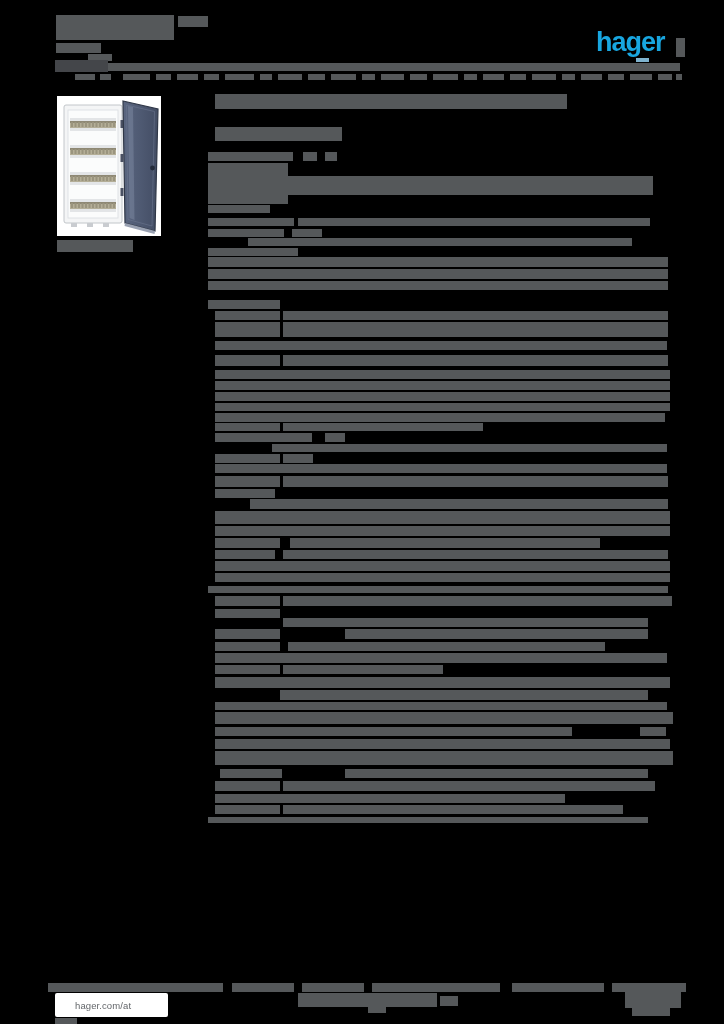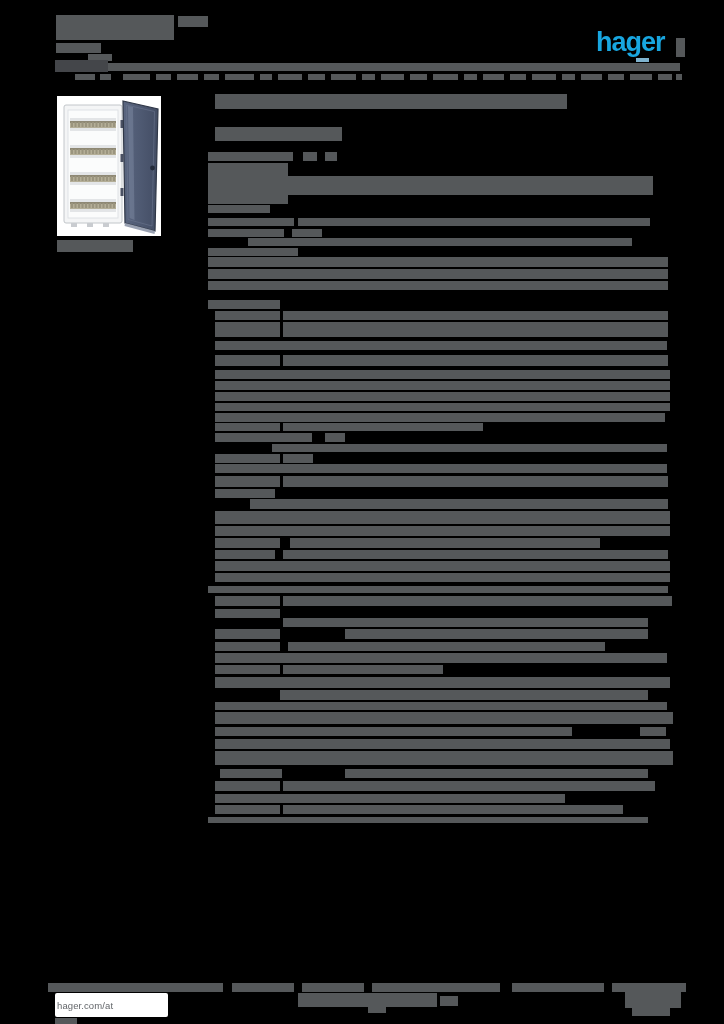--- a/index.html
+++ b/index.html
@@ -23,21 +23,21 @@
     margin:0;background:#fff;
   }
   .photo svg{display:block;width:104px;height:140px;}
   
   .domain-box{
     position:absolute;left:55px;top:993px;width:113px;height:24px;
     background:#fff;border-radius:2px;
     display:flex;align-items:center;
   }
   .domain-box span{
-    font-size:9.5px;color:#63666a;padding-left:2px;letter-spacing:0.1px;text-align:center;
+    font-size:9.5px;color:#63666a;padding-left:20px;letter-spacing:0.1px;text-align:center;
   }
 </style>
 </head>
 <body>
 
 <div class="page">
 
   <div id="header-redactions">
       <div class="bar" style="left: 56px; top: 15px; width: 118px; height: 25px;"></div>
       <div class="bar" style="left: 178px; top: 16px; width: 30px; height: 11px;"></div>

